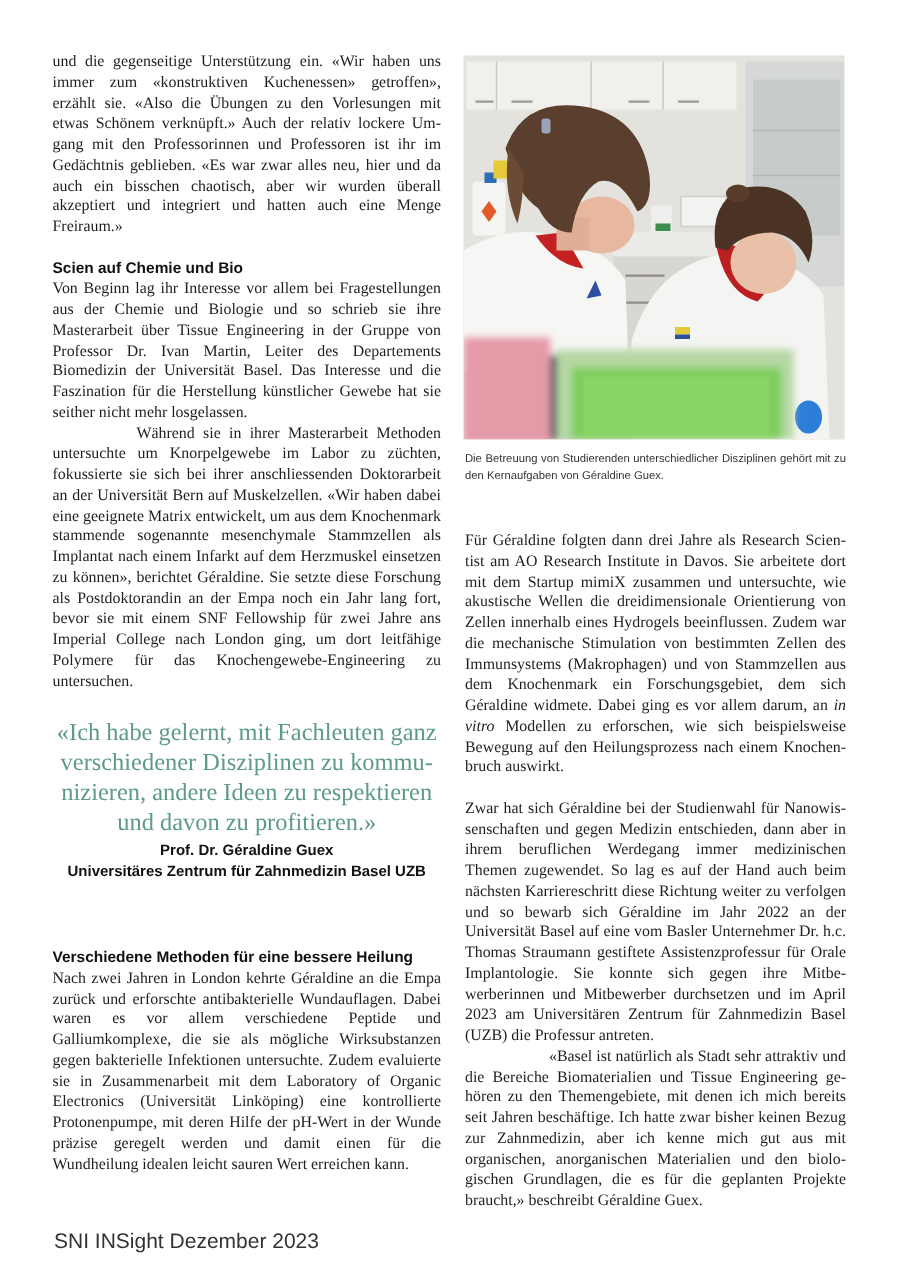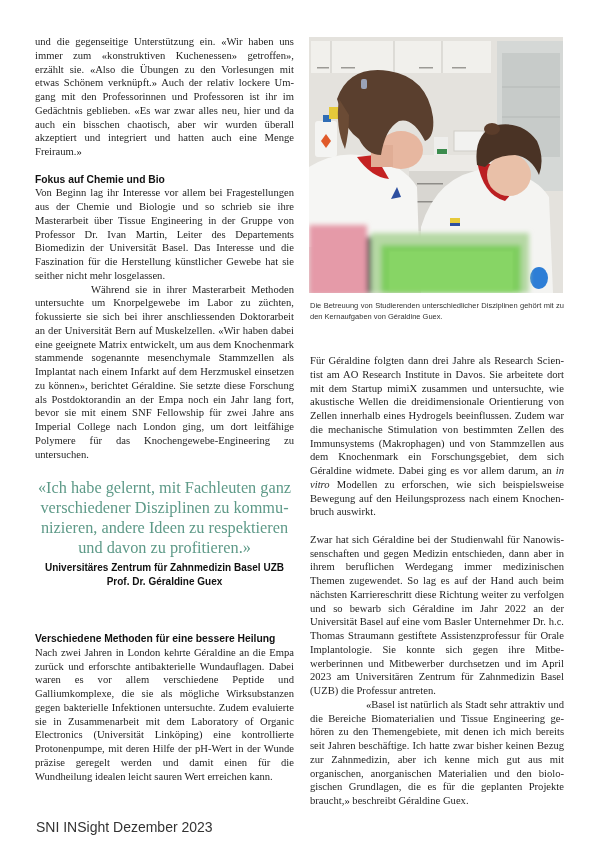--- a/index.html
+++ b/index.html
@@ -22,29 +22,29 @@
   em { font-style:italic; }
 </style>
 </head>
 <body>
 
 <div class="page">
 
   <div class="col left">
     <p>und die gegenseitige Unterstützung ein. «Wir haben uns immer zum «konstruktiven Kuchenessen» getroffen», erzählt sie. «Also die Übungen zu den Vorlesungen mit etwas Schönem verknüpft.» Auch der relativ lockere Um­gang mit den Professorinnen und Professoren ist ihr im Gedächtnis geblieben. «Es war zwar alles neu, hier und da auch ein bisschen chaotisch, aber wir wurden überall akzeptiert und integriert und hatten auch eine Menge Freiraum.»</p>
     <div class="gap"></div>
-    <h3 class="h">Fokus auf Chemie und Bio</h3>
+    <h3 class="h">Scien auf Chemie und Bio</h3>
     <p>Von Beginn lag ihr Interesse vor allem bei Fragestel­lungen aus der Chemie und Biologie und so schrieb sie ihre Masterarbeit über Tissue Engineering in der Gruppe von Professor Dr. Ivan Martin, Leiter des Departements Biomedizin der Universität Basel. Das Interesse und die Faszination für die Herstellung künstlicher Gewebe hat sie seither nicht mehr losgelassen.</p>
     <p class="indent">Während sie in ihrer Masterarbeit Methoden untersuchte um Knorpelgewebe im Labor zu züchten, fokussierte sie sich bei ihrer anschliessenden Doktorar­beit an der Universität Bern auf Muskelzellen. «Wir ha­ben dabei eine geeignete Matrix entwickelt, um aus dem Knochenmark stammende sogenannte mesenchymale Stammzellen als Implantat nach einem Infarkt auf dem Herzmuskel einsetzen zu können», berichtet Géraldine. Sie setzte diese Forschung als Postdoktorandin an der Empa noch ein Jahr lang fort, bevor sie mit einem SNF Fellowship für zwei Jahre ans Imperial College nach Lon­don ging, um dort leitfähige Polymere für das Knochen­gewebe-Engineering zu untersuchen.</p>
   </div>
 
   <div class="quote">«Ich habe gelernt, mit Fachleuten ganz verschiedener Disziplinen zu kommu­nizieren, andere Ideen zu respektieren und davon zu profitieren.»</div>
   <div class="quote-author">
+    <div>Prof. Dr. Géraldine Guex</div>
     <div>Universitäres Zentrum für Zahnmedizin Basel UZB</div>
-    <div>Prof. Dr. Géraldine Guex</div>
   </div>
 
   <div class="col left2">
     <h3 class="h">Verschiedene Methoden für eine bessere Heilung</h3>
     <p>Nach zwei Jahren in London kehrte Géraldine an die Empa zurück und erforschte antibakterielle Wundaufla­gen. Dabei waren es vor allem verschiedene Peptide und Galliumkomplexe, die sie als mögliche Wirksubstanzen gegen bakterielle Infektionen untersuchte. Zudem eva­luierte sie in Zusammenarbeit mit dem Laboratory of Organic Electronics (Universität Linköping) eine kontrol­lierte Protonenpumpe, mit deren Hilfe der pH-Wert in der Wunde präzise geregelt werden und damit einen für die Wundheilung idealen leicht sauren Wert erreichen kann.</p>
   </div>
 
   <div class="photo" title="Zwei Forscherinnen in weissen Laborkitteln mit roten Kragen arbeiten im Labor an einer grünen Mikrotiterplatte">
     <svg width="254" height="256" viewBox="0 0 254 256" xmlns="http://www.w3.org/2000/svg">
       <defs>

